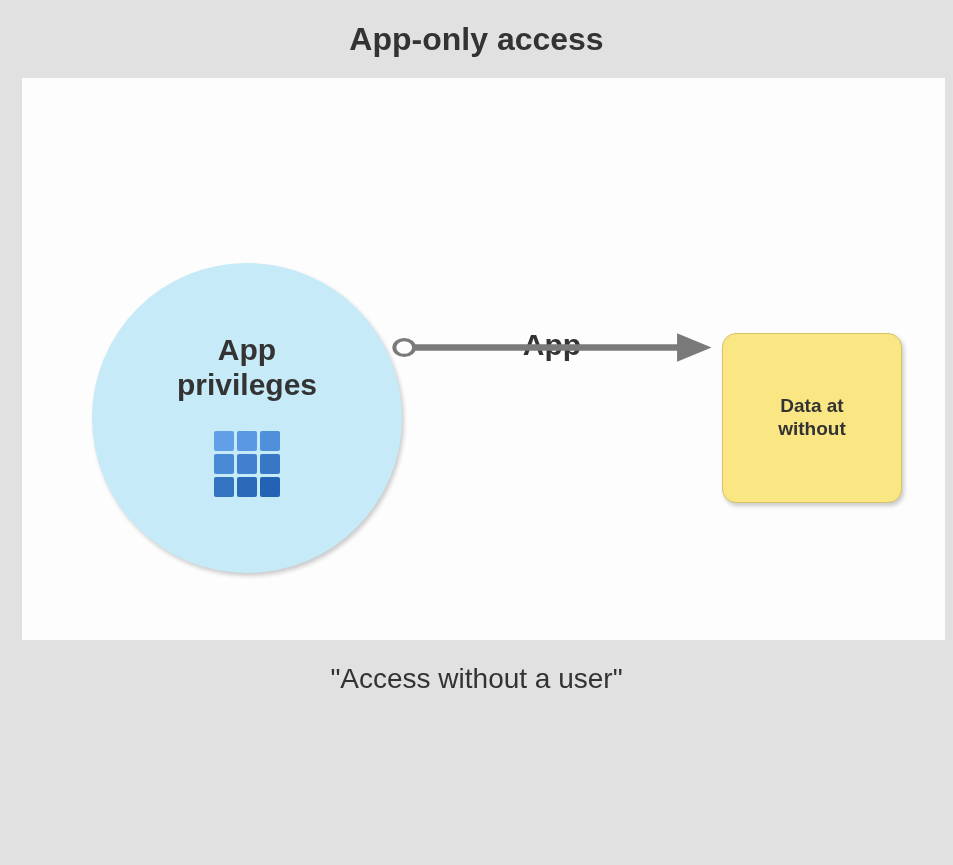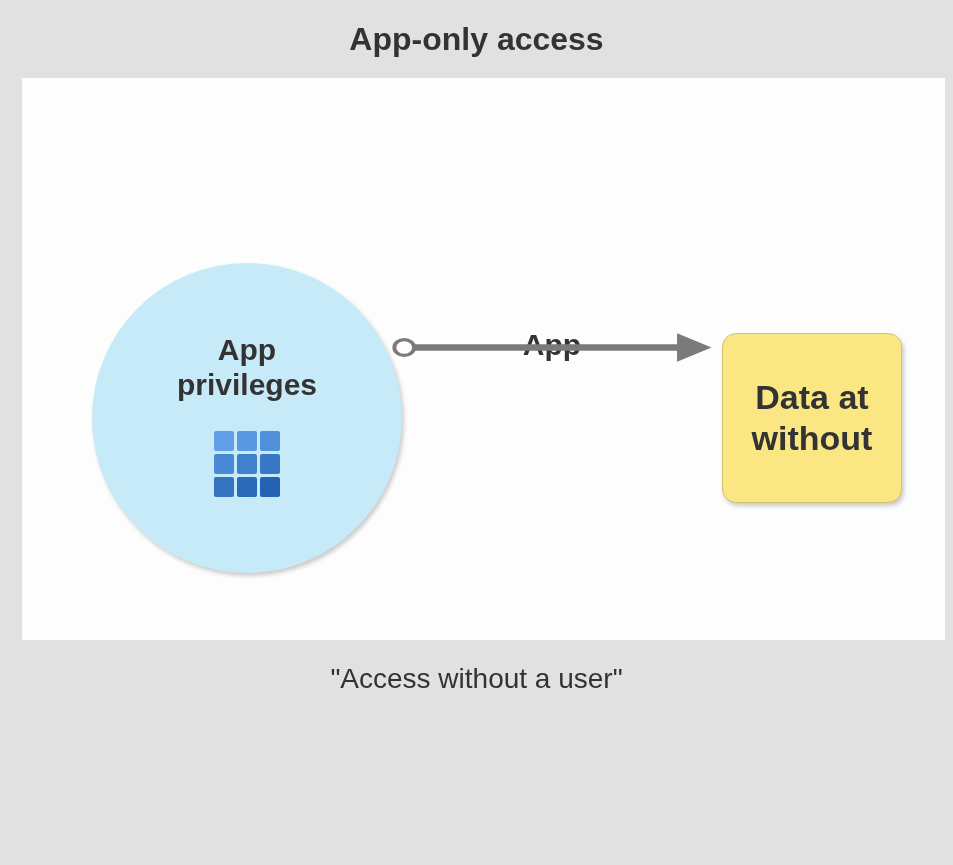--- a/index.html
+++ b/index.html
@@ -115,21 +115,21 @@
     width: 180px;
     height: 170px;
     background: #fae784;
     border: 1px solid #d4c36a;
     border-radius: 14px;
     box-shadow: 2px 3px 4px rgba(0,0,0,0.2);
     display: flex;
     align-items: center;
     justify-content: center;
     text-align: center;
-    font-size: 34px;
+    font-size: 19px;
     font-weight: 700;
     line-height: 1.2;
     color: #333;
     padding: 10px;
     box-sizing: border-box;
   }
 
   
   svg.arrow {
     position: absolute;

